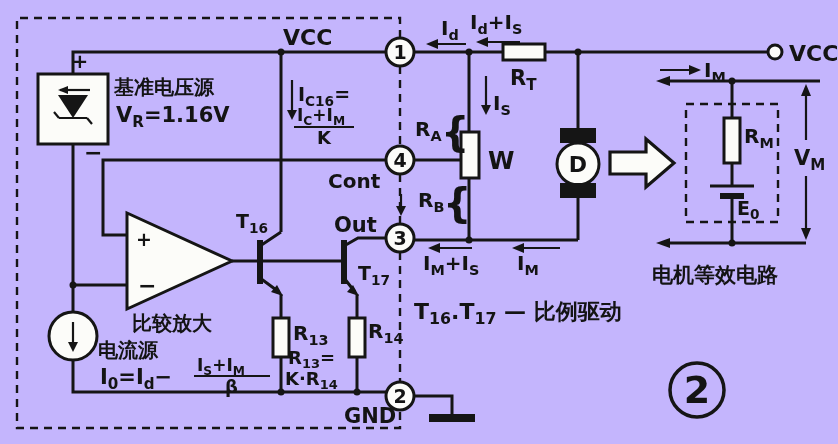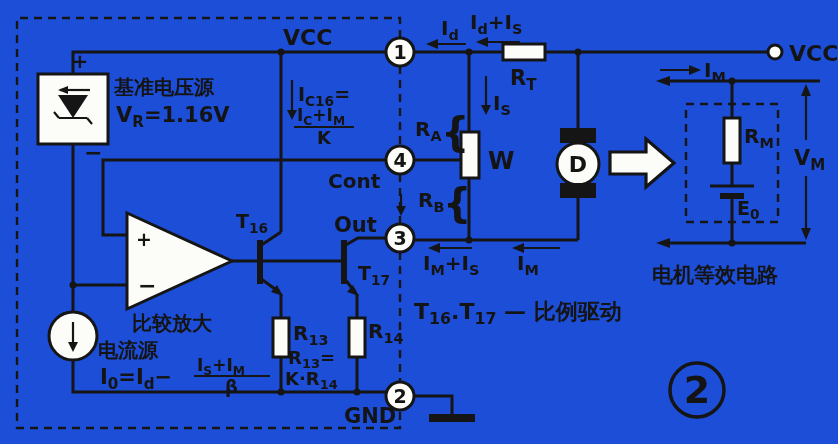--- a/index.html
+++ b/index.html
@@ -1,16 +1,16 @@
 <!DOCTYPE html>
 <html><head>
 <meta charset="utf-8">
 <style>
   html,body{margin:0;padding:0;background:#e8e8e4;}
-  .stage{position:relative;width:838px;height:444px;background:#1d4ed8;overflow:hidden;
+  .stage{position:relative;width:838px;height:444px;background:#c4b5fd;overflow:hidden;
          font-family:"DejaVu Sans",sans-serif;}
   svg{position:absolute;left:0;top:0;}
   svg text{font-family:"DejaVu Sans",sans-serif;font-weight:bold;fill:#141414;}
   .sub{font-size:72%;}
   .wire{stroke:#151515;stroke-width:3;fill:none;}
   .thin{stroke:#151515;stroke-width:2.2;fill:none;}
   .dash{stroke:#151515;stroke-width:2.4;fill:none;stroke-dasharray:8 6;}
   .comp{stroke:#151515;stroke-width:3;fill:#fcfcf9;}
   .dot{fill:#151515;}
   .arr{fill:#151515;stroke:none;}

